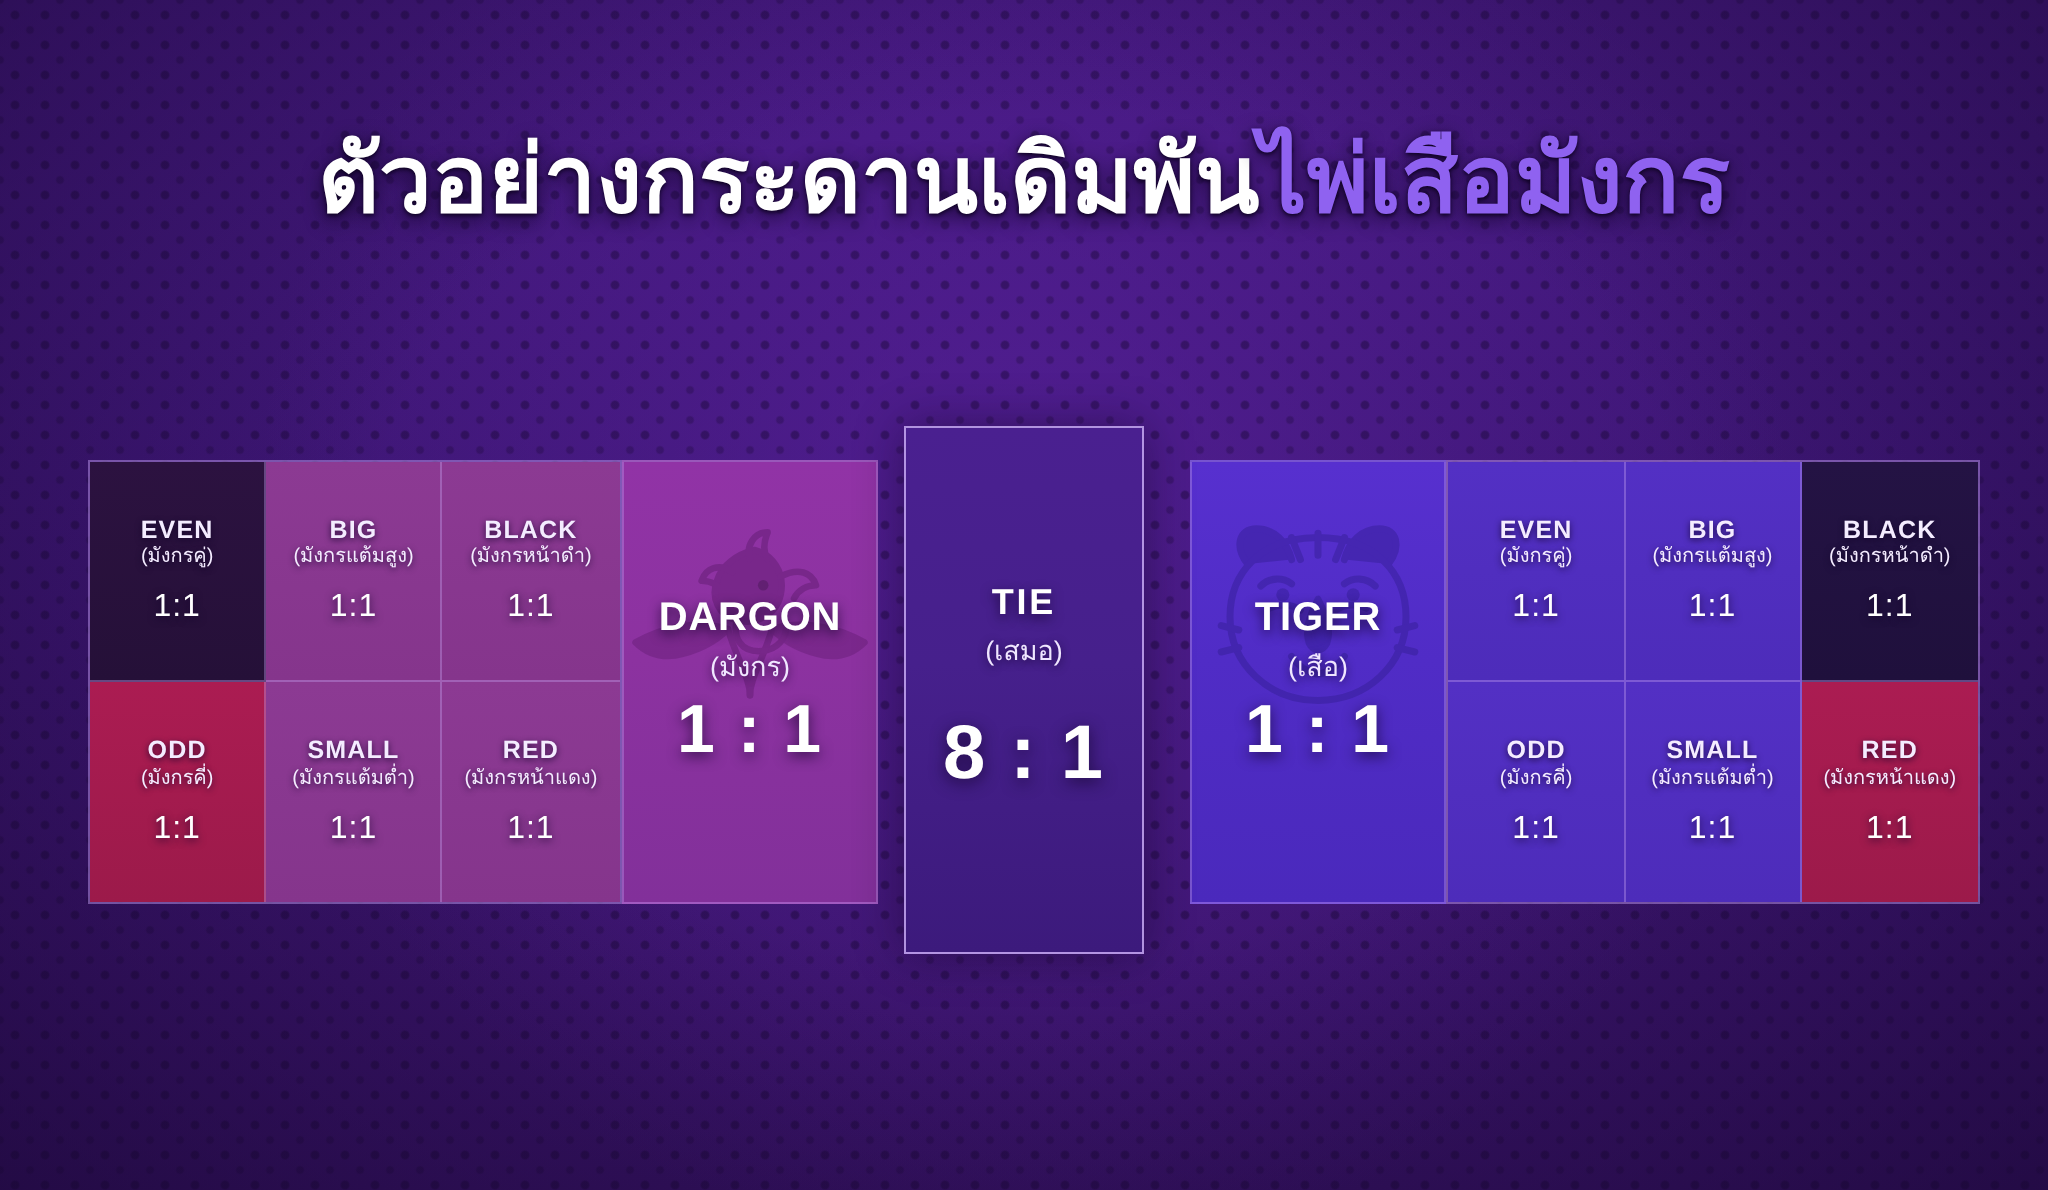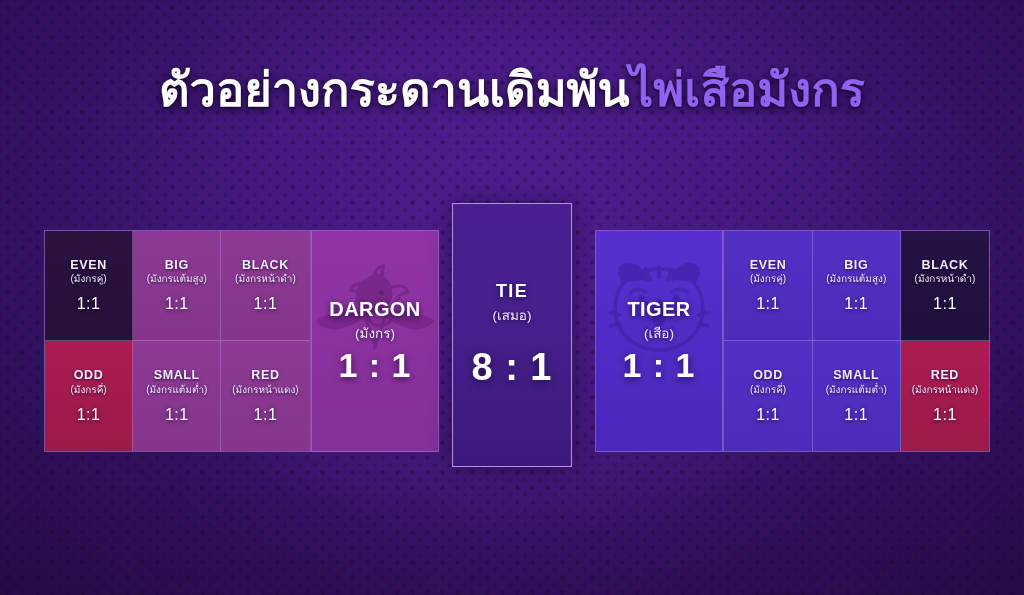--- a/index.html
+++ b/index.html
@@ -187,21 +187,21 @@
     color: #ffffff;
     margin-top: 2px;
     letter-spacing: 1px;
     text-shadow: 0 2px 7px rgba(18,4,40,0.7);
   }
 
   
   .tie-panel {
     position: absolute;
     left: 452px;
-    top: 203px;
+    top: 213px;
     width: 120px;
     height: 264px;
     z-index: 5;
     border: 1px solid rgba(206,178,248,0.80);
     background: linear-gradient(180deg, #4a2090 0%, #46208c 45%, #3c1a7c 100%);
     display: flex;
     flex-direction: column;
     align-items: center;
     justify-content: center;
     box-shadow: 0 0 22px rgba(14,3,34,0.45);

